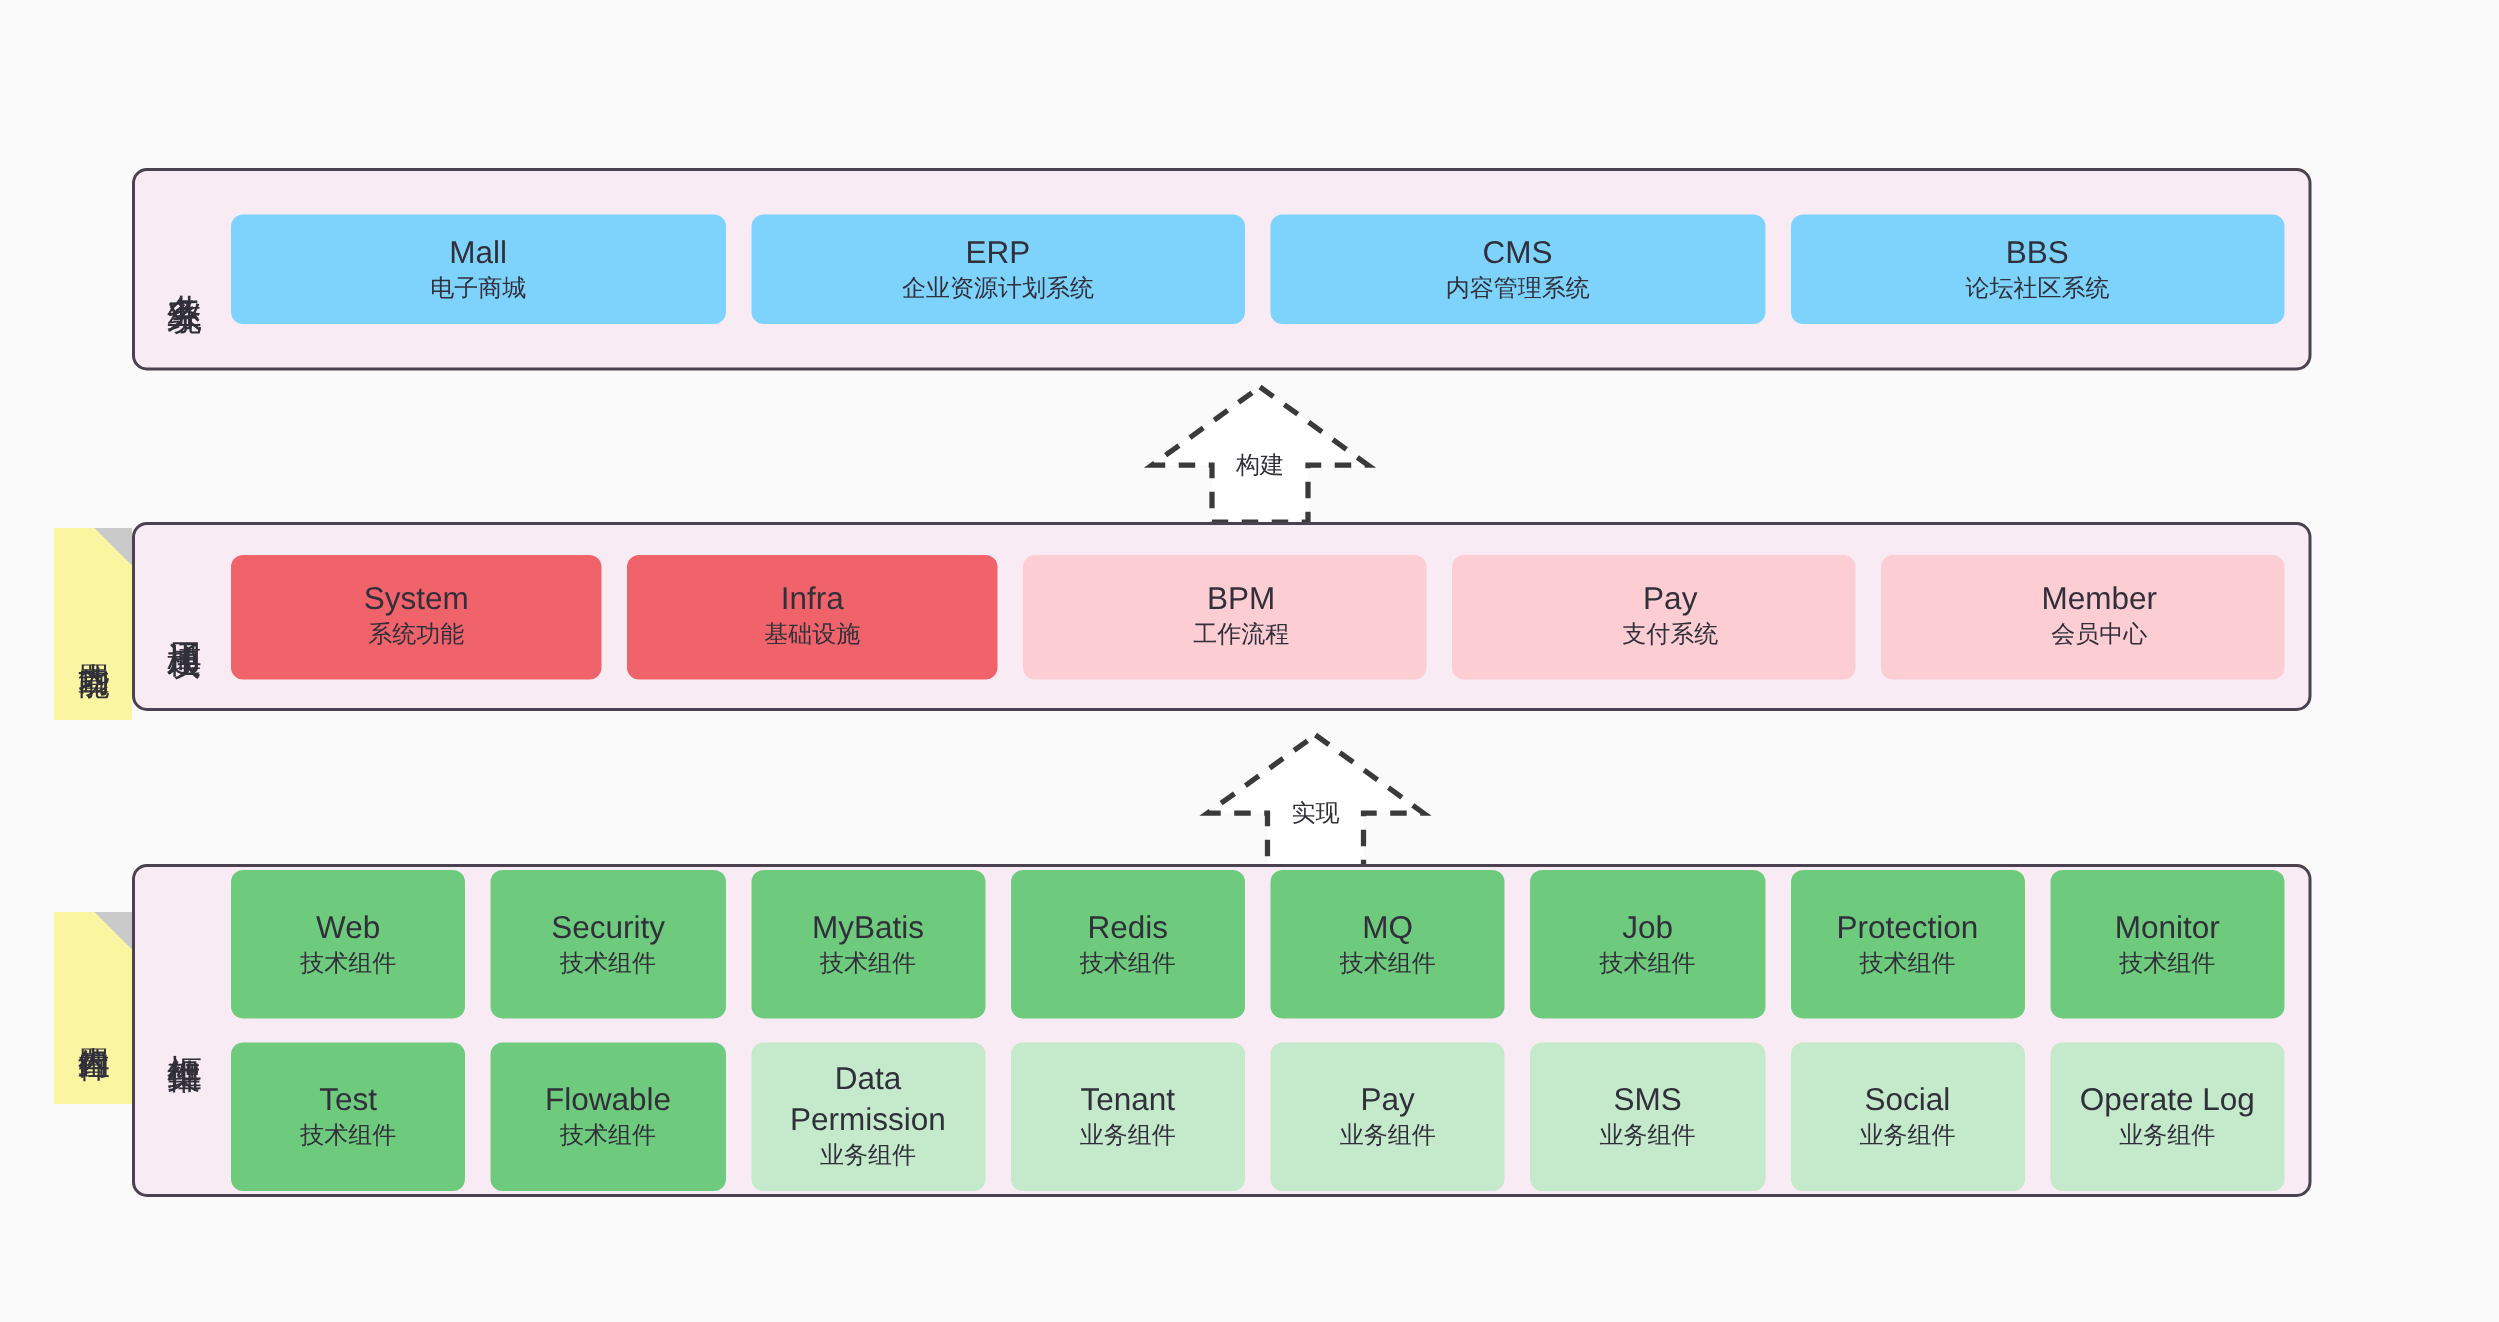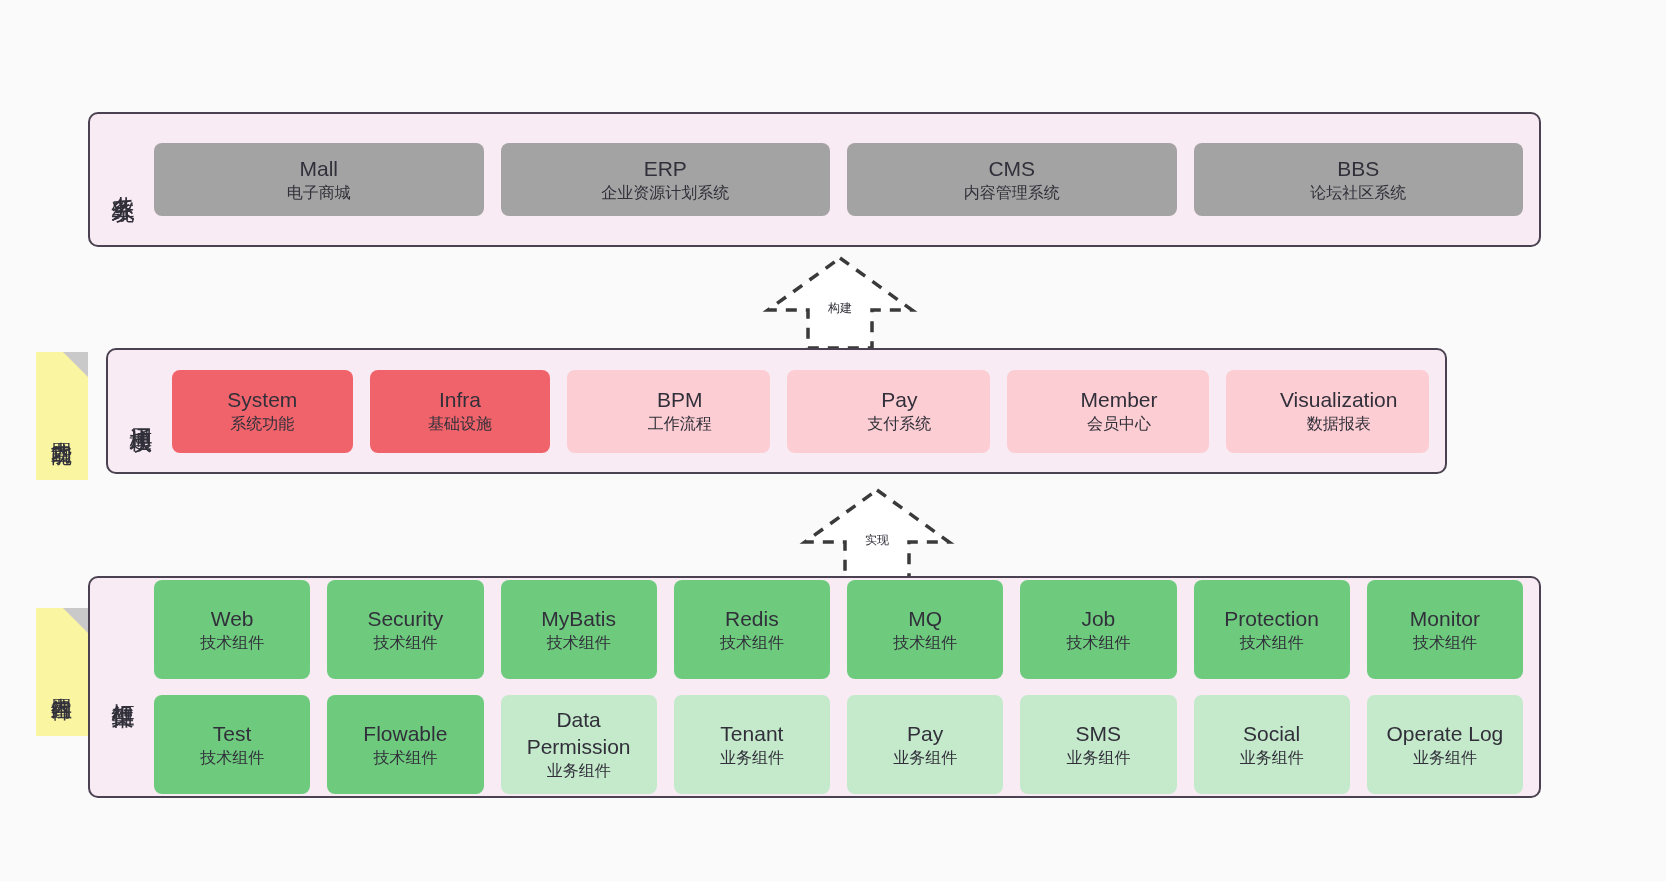--- a/index.html
+++ b/index.html
@@ -78,31 +78,31 @@
   }
   .card .en {
     font-size: 21px;
     white-space: normal;
   }
   .card .cn {
     font-size: 16px;
     white-space: nowrap;
   }
 
-  .c-blue       { background: #a3a3a3; }
+  .c-blue       { background: #7dd3fc; }
   .c-red        { background: #F1636B; }
   .c-pink       { background: #FCCDD3; padding-left: 26px; }
   .c-green      { background: #6ECB7E; }
   .c-lightgreen { background: #C4E9CB; }
 
   
   #band-business  { left: 88px;  top: 112px; width: 1453px; height: 135px; }
   #band-business  .card { height: 73px; }
 
-  #band-common    { left: 88px;  top: 348px; width: 1341px; height: 126px; margin-left: 18px; }
+  #band-common    { left: 88px;  top: 348px; width: 1453px; height: 126px; }
   #band-common    .card { height: 83px; }
 
   #band-framework { left: 88px;  top: 576px; width: 1453px; height: 222px; }
   #band-framework .card { height: 99px; }
 
   
   .sticky {
     position: absolute;
     box-sizing: border-box;
     background: #FAF5A0;
@@ -135,21 +135,21 @@
     position: absolute;
     width: 160px;
     height: 96px;
   }
   .arrow svg { display: block; overflow: visible; }
   .arrow-label {
     position: absolute;
     left: 0; right: 0;
     top: 46px;
     text-align: center;
-    font-size: 12px;
+    font-size: 16px;
     color: #31303A;
     background: transparent;
     user-select: none;
   }
   #arrow-build    { left: 760px; top: 254px; }
   #arrow-realize  { left: 797px; top: 486px; }
 </style>
 </head>
 <body>
 
@@ -203,24 +203,20 @@
         <span class="cn">工作流程</span>
       </div>
       <div class="card c-pink">
         <span class="en">Pay</span>
         <span class="cn">支付系统</span>
       </div>
       <div class="card c-pink">
         <span class="en">Member</span>
         <span class="cn">会员中心</span>
       </div>
-      <div class="card c-pink">
-        <span class="en">Visualization</span>
-        <span class="cn">数据报表</span>
-      </div>
     </div>
   </div>
 </div>
 
 <div class="arrow" id="arrow-realize">
   <svg width="160" height="96" viewBox="0 0 160 96">
     <path d="M 80 4 L 152 56 L 112 56 L 112 94 L 48 94 L 48 56 L 8 56 Z" fill="#FFFFFF" stroke="#3A3A3A" stroke-width="3.5" stroke-dasharray="11 9" stroke-linejoin="miter"></path>
   </svg>
   <div class="arrow-label">实现</div>
 </div>

